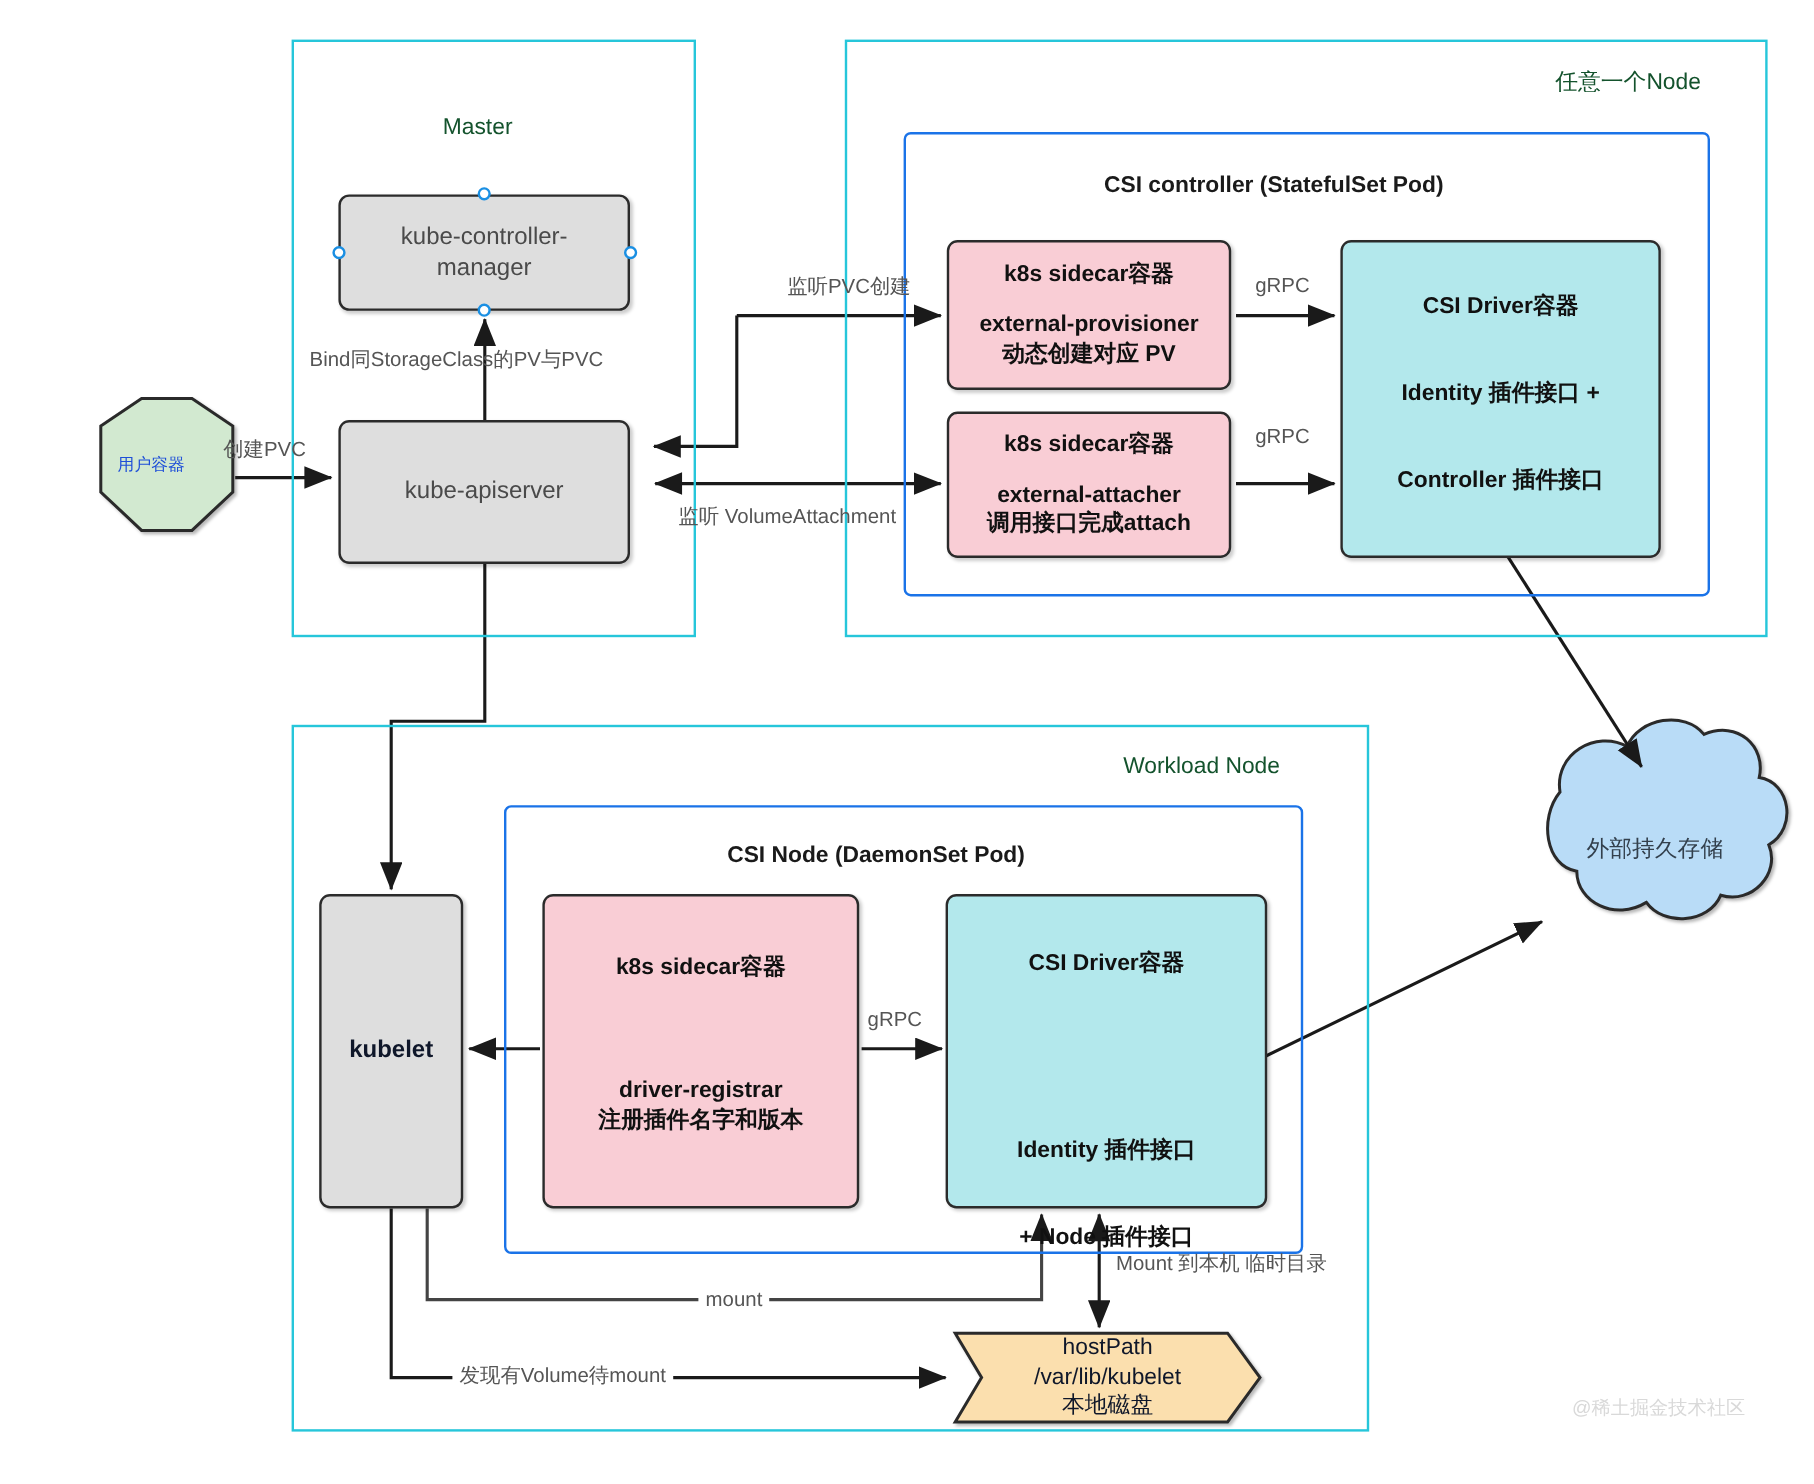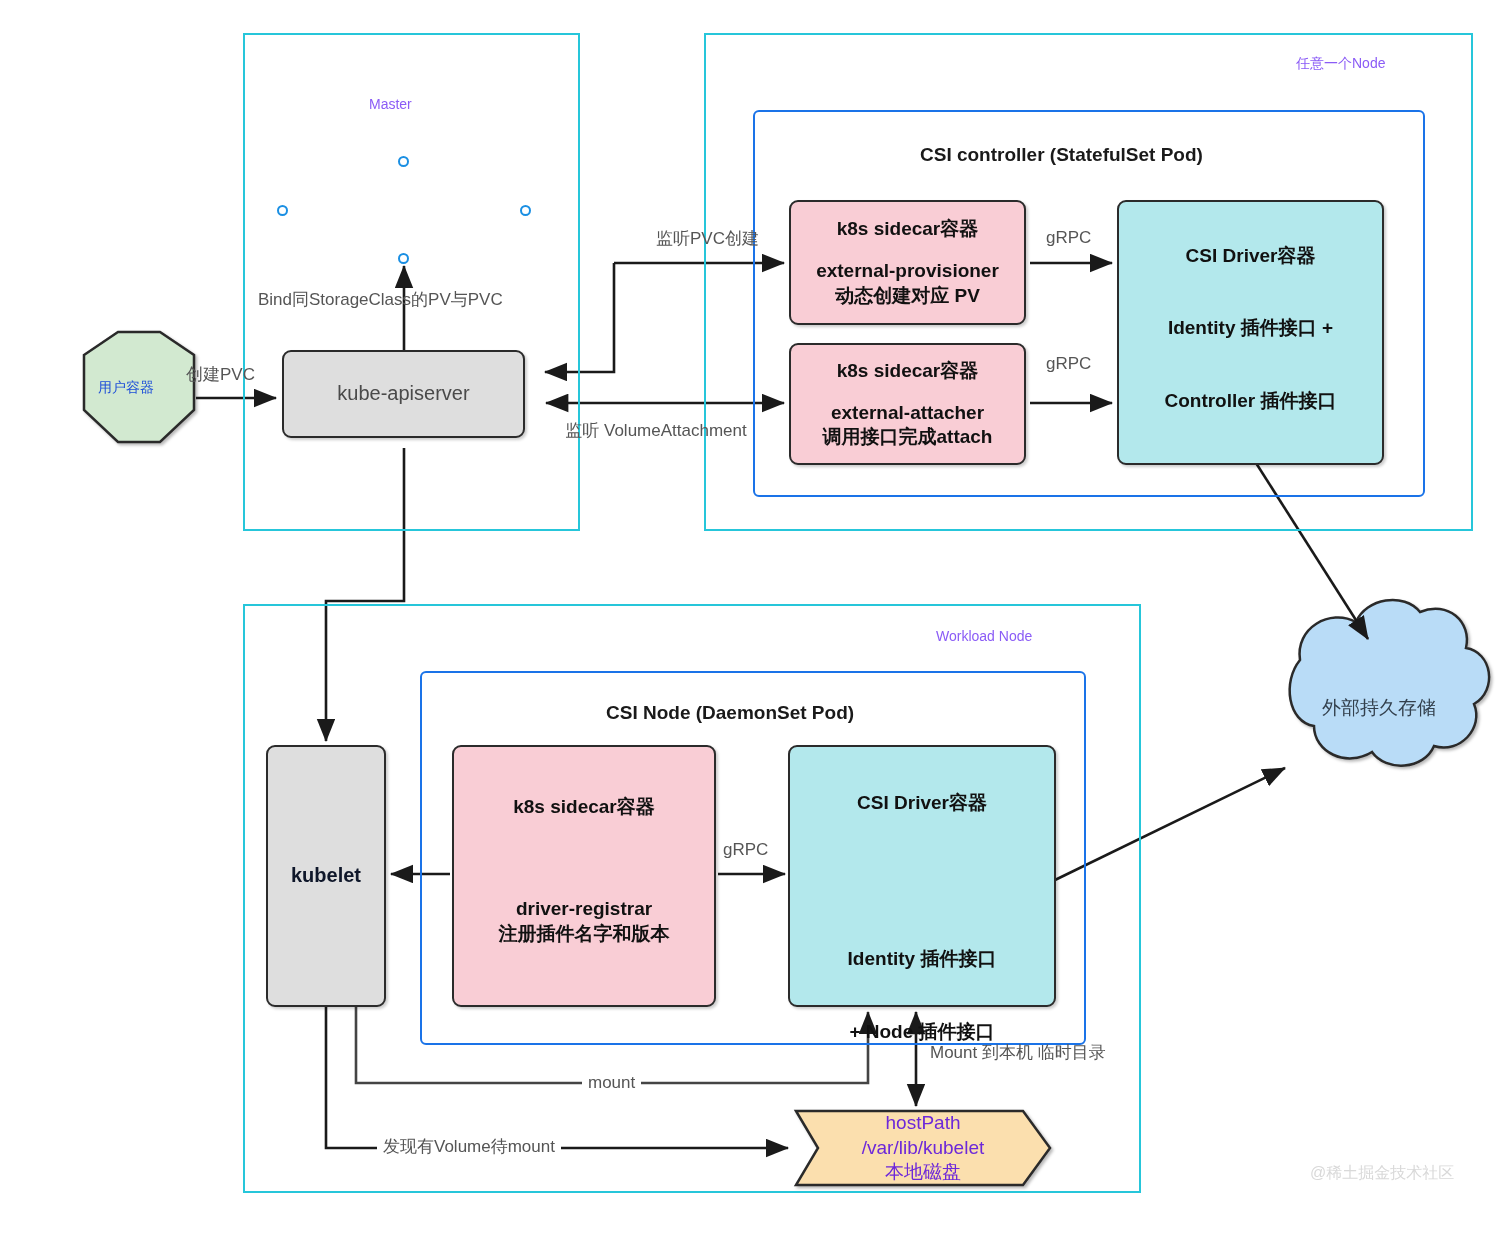--- a/index.html
+++ b/index.html
@@ -7,21 +7,21 @@
        font-family:"Liberation Sans","DejaVu Sans",sans-serif;
        color:#333333;overflow:hidden;}
   #canvas{position:absolute;inset:0;width:1512px;height:1237px;}
   .layer{position:absolute;left:0;top:0;width:1512px;height:1237px;}
   svg.layer{pointer-events:none;}
 
   
   .group-frame{position:absolute;border:2px solid #26C6DA;background:transparent;}
   .pod-frame{position:absolute;border:2px solid #1a73e8;border-radius:6px;background:transparent;}
 
-  .group-title{position:absolute;font-size:14px;color:#8b5cf6;white-space:nowrap;}
+  .group-title{position:absolute;font-size:19px;color:#14532d;white-space:nowrap;}
   .pod-title{position:absolute;font-size:19px;font-weight:bold;color:#1a1a1a;white-space:nowrap;}
 
   
   .box{position:absolute;box-sizing:border-box;display:flex;flex-direction:column;
        align-items:center;justify-content:center;text-align:center;
        border:2.5px solid #2b2b2b;border-radius:9px;
        box-shadow:2px 2px 3px rgba(0,0,0,.20);}
   .box .ln{display:block;line-height:1.28;white-space:nowrap;}
 
   .box-grey{background:#dedede;color:#4a4a4a;font-size:20px;}
@@ -130,26 +130,30 @@
 
   <div class="group-frame" style="left:243px;top:604px;width:894px;height:585px;"></div>
   <div class="group-title" style="left:936px;top:628px;">Workload Node</div>
 
   <div class="pod-frame" style="left:753px;top:110px;width:668px;height:383px;"></div>
   <div class="pod-title" style="left:920px;top:144px;">CSI controller (StatefulSet Pod)</div>
 
   <div class="pod-frame" style="left:420px;top:671px;width:662px;height:370px;"></div>
   <div class="pod-title" style="left:606px;top:702px;">CSI Node (DaemonSet Pod)</div>
 
+  <div class="box box-grey" style="left:282px;top:162px;width:243px;height:97px;">
+    <span class="ln">kube-controller-</span>
+    <span class="ln">manager</span>
+  </div>
   <div class="handle" style="left:398px;top:156px;"></div>
   <div class="handle" style="left:277px;top:205px;"></div>
   <div class="handle" style="left:520px;top:205px;"></div>
   <div class="handle" style="left:398px;top:253px;"></div>
 
-  <div class="box box-grey" style="left:282px;top:350px;width:243px;height:88px;">
+  <div class="box box-grey" style="left:282px;top:350px;width:243px;height:120px;">
     <span class="ln">kube-apiserver</span>
   </div>
 
   <div class="shape-text" style="left:71px;top:332px;width:110px;height:110px;font-size:14px;color:#1d4ed8;">
     <span class="ln">用户容器</span>
   </div>
 
   <div class="box box-pink gap-sm" style="left:789px;top:200px;width:237px;height:125px;">
     <span class="ln sect top">k8s sidecar容器</span>
     <span class="ln">external-provisioner</span>
@@ -181,21 +185,21 @@
   <div class="box box-cyan" style="left:788px;top:745px;width:268px;height:262px;justify-content:flex-start;padding-top:44px;">
     <span class="ln">CSI Driver容器</span>
     <span class="ln" style="margin-top:84px;">Identity 插件接口</span>
     <span class="ln">+ Node 插件接口</span>
   </div>
 
   <div class="shape-text" style="left:1274px;top:672px;width:210px;height:72px;font-size:19px;color:#33404d;">
     <span class="ln">外部持久存储</span>
   </div>
 
-  <div class="shape-text" style="left:796px;top:1104px;width:254px;height:88px;font-size:19px;color:#6d28d9;">
+  <div class="shape-text" style="left:796px;top:1104px;width:254px;height:88px;font-size:19px;color:#0f172a;">
     <span class="ln">hostPath</span>
     <span class="ln">/var/lib/kubelet</span>
     <span class="ln">本地磁盘</span>
   </div>
 
   <div class="elabel" style="left:186px;top:364px;">创建PVC</div>
 
   <div class="elabel" style="left:258px;top:289px;">Bind同StorageClass的PV与PVC</div>
 
   <div class="elabel" style="left:620px;top:228px;margin-left:36px;">监听PVC创建</div>

